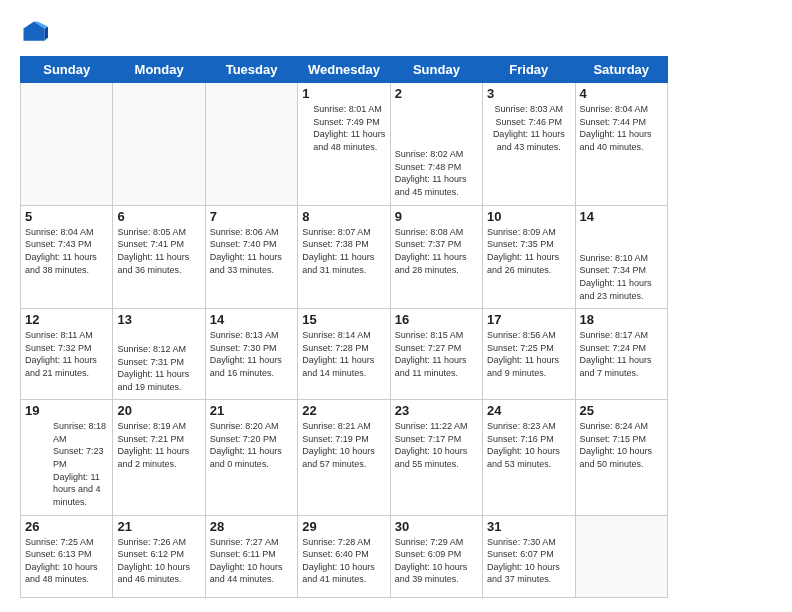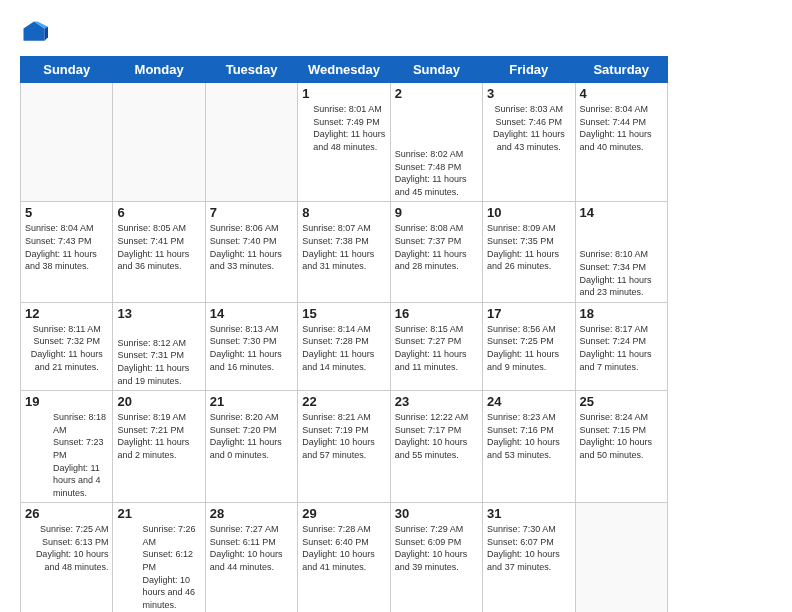--- a/index.html
+++ b/index.html
@@ -192,21 +192,21 @@
           <td>
             <span class="day-num">14</span>
             <div class="day-info" style="white-space: pre-line; margin-top: 28px;">Sunrise: 8:10 AM
 Sunset: 7:34 PM
 Daylight: 11 hours and 23 minutes.</div>
           </td>
         </tr>
         <tr>
           <td>
             <span class="day-num">12</span>
-            <div class="day-info" style="white-space: pre-line; text-align: center;">Sunrise: 8:11 AM
+            <div class="day-info" style="white-space: pre-line;">Sunrise: 8:11 AM
 Sunset: 7:32 PM
 Daylight: 11 hours and 21 minutes.</div>
           </td>
           <td>
             <span class="day-num">13</span>
             <div class="day-info" style="white-space: pre-line; margin-top: 16px;">Sunrise: 8:12 AM
 Sunset: 7:31 PM
 Daylight: 11 hours and 19 minutes.</div>
           </td>
           <td>
@@ -260,47 +260,47 @@
 Daylight: 11 hours and 0 minutes.</div>
           </td>
           <td>
             <span class="day-num">22</span>
             <div class="day-info" style="white-space: pre-line;">Sunrise: 8:21 AM
 Sunset: 7:19 PM
 Daylight: 10 hours and 57 minutes.</div>
           </td>
           <td>
             <span class="day-num">23</span>
-            <div class="day-info" style="white-space: pre-line;">Sunrise: 12:22 AM
+            <div class="day-info" style="white-space: pre-line;">Sunrise: 11:22 AM
 Sunset: 7:17 PM
 Daylight: 10 hours and 55 minutes.</div>
           </td>
           <td>
             <span class="day-num">24</span>
             <div class="day-info" style="white-space: pre-line;">Sunrise: 8:23 AM
 Sunset: 7:16 PM
 Daylight: 10 hours and 53 minutes.</div>
           </td>
           <td>
             <span class="day-num">25</span>
             <div class="day-info" style="white-space: pre-line;">Sunrise: 8:24 AM
 Sunset: 7:15 PM
 Daylight: 10 hours and 50 minutes.</div>
           </td>
         </tr>
         <tr>
           <td>
             <span class="day-num">26</span>
-            <div class="day-info" style="white-space: pre-line; text-align: right;">Sunrise: 7:25 AM
+            <div class="day-info" style="white-space: pre-line;">Sunrise: 7:25 AM
 Sunset: 6:13 PM
 Daylight: 10 hours and 48 minutes.</div>
           </td>
           <td>
             <span class="day-num">21</span>
-            <div class="day-info" style="white-space: pre-line; margin-left: 25px;">Sunrise: 7:26 AM
+            <div class="day-info" style="white-space: pre-line;">Sunrise: 7:26 AM
 Sunset: 6:12 PM
 Daylight: 10 hours and 46 minutes.</div>
           </td>
           <td>
             <span class="day-num">28</span>
             <div class="day-info" style="white-space: pre-line;">Sunrise: 7:27 AM
 Sunset: 6:11 PM
 Daylight: 10 hours and 44 minutes.</div>
           </td>
           <td>

